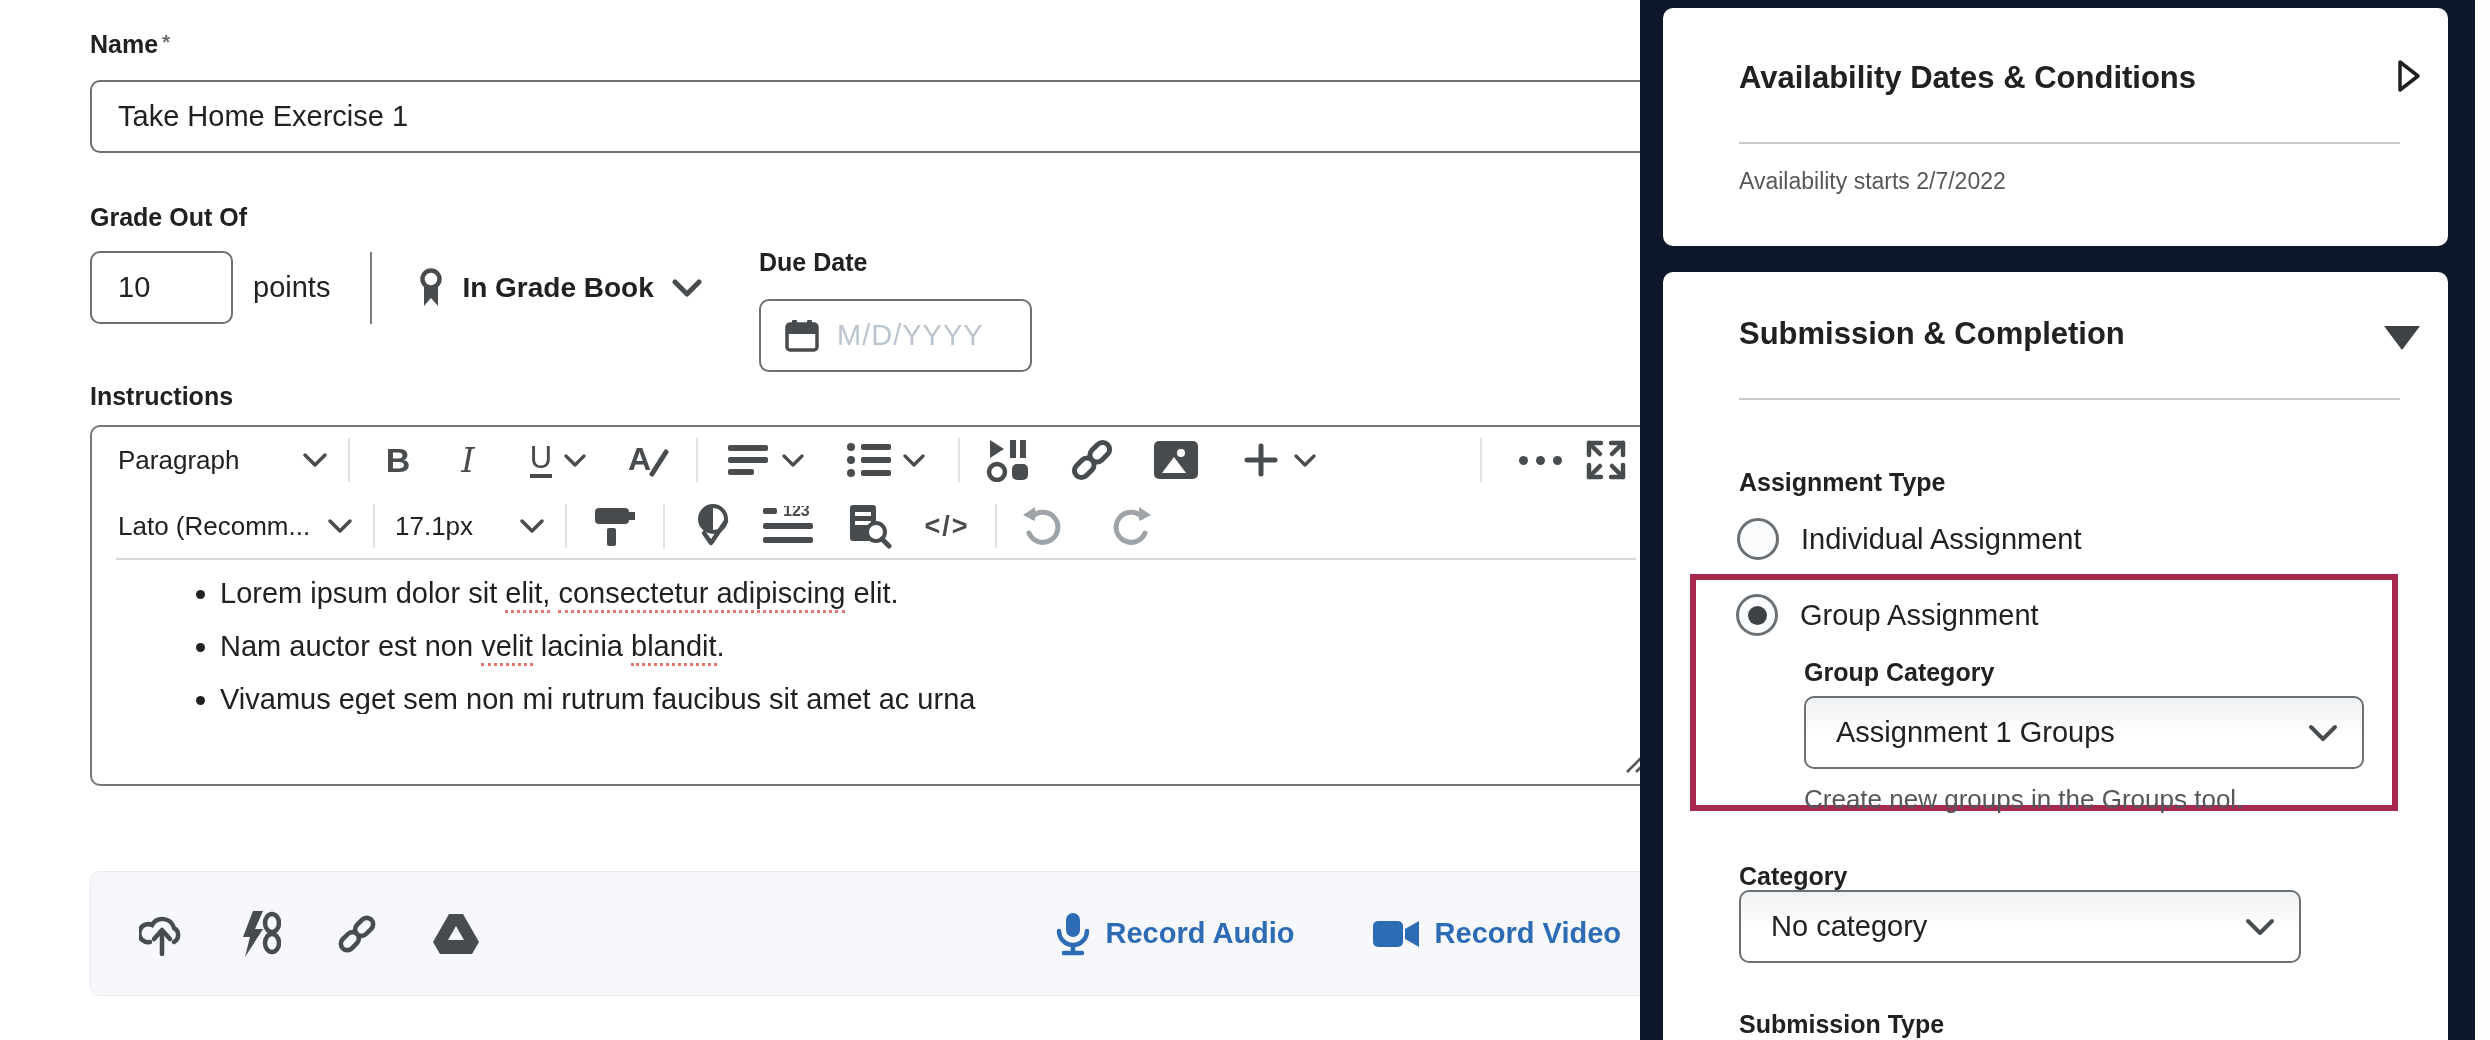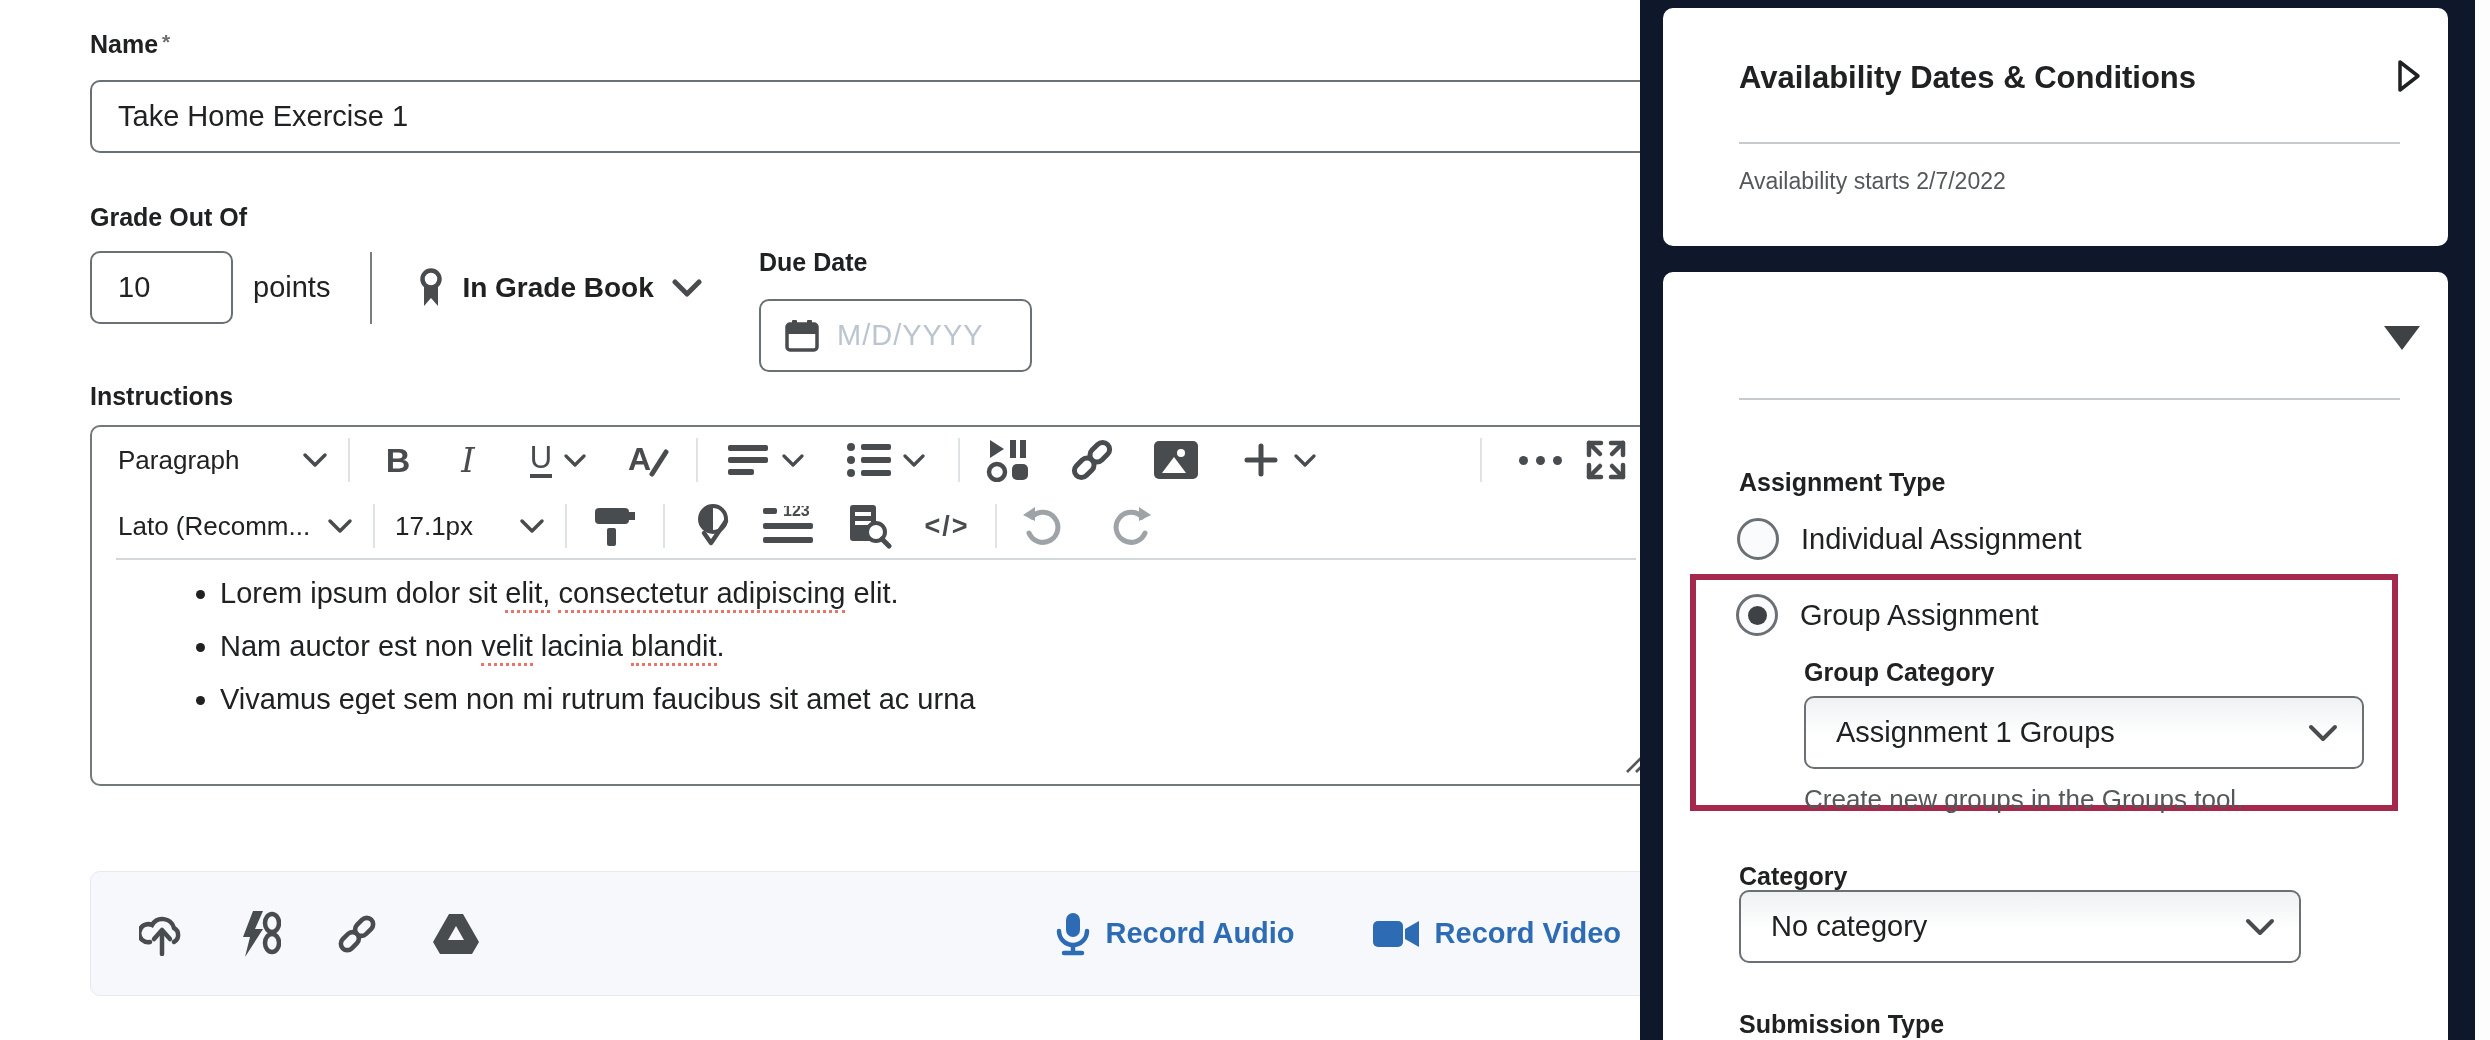--- a/index.html
+++ b/index.html
@@ -375,20 +375,21 @@
     <div class="card-toggle" style="top:50px;">
       <svg width="26" height="36" viewBox="0 0 26 36">
         <path d="M4 4 L22 18 L4 32 Z" fill="none" stroke="#202122" stroke-width="3.5" stroke-linejoin="round"></path>
       </svg>
     </div>
     <div class="card-divider" style="top:134px;"></div>
     <div class="muted-text" style="top:160px;">Availability starts 2/7/2022</div>
   </div>
 
   <div class="card card-submission">
+    <div class="card-title" style="top:44px;">Submission &amp; Completion</div>
     <div class="card-toggle" style="top:52px;">
       <svg width="40" height="28" viewBox="0 0 40 28">
         <polygon points="2,2 38,2 20,26" fill="#3f4244"></polygon>
       </svg>
     </div>
     <div class="card-divider" style="top:126px;"></div>
 
     <div class="side-label" style="left:76px; top:196px;">Assignment Type</div>
 
     <div class="radio-row" style="left:74px; top:246px;">

